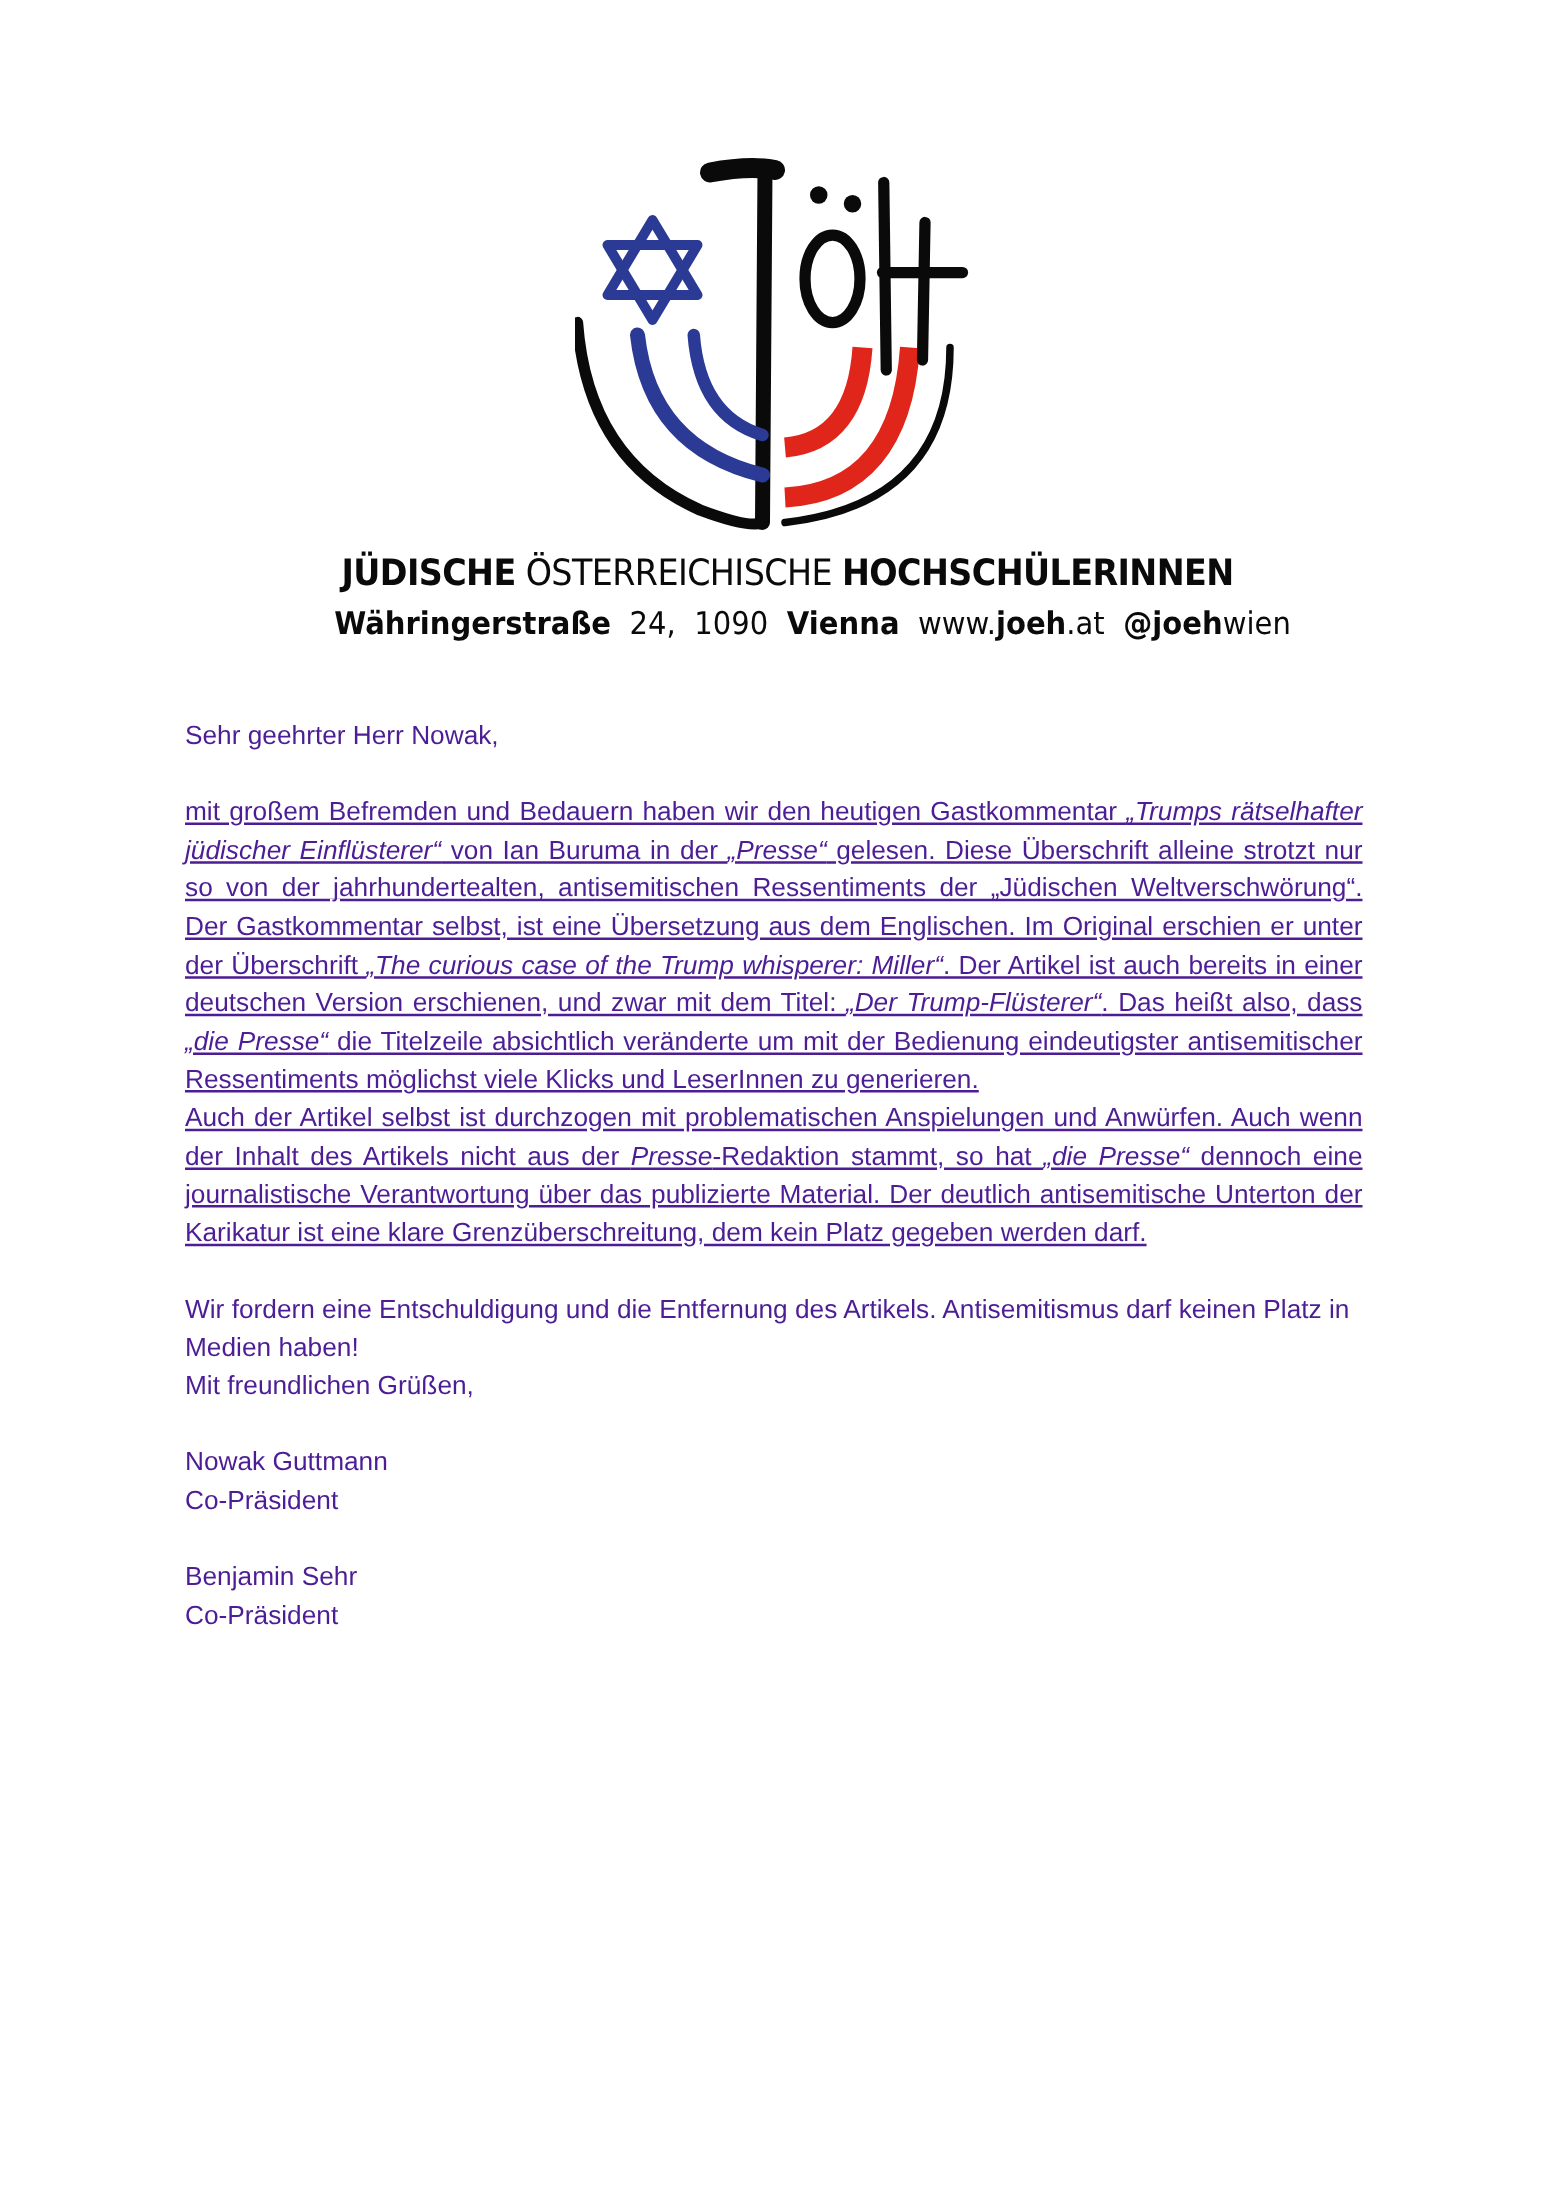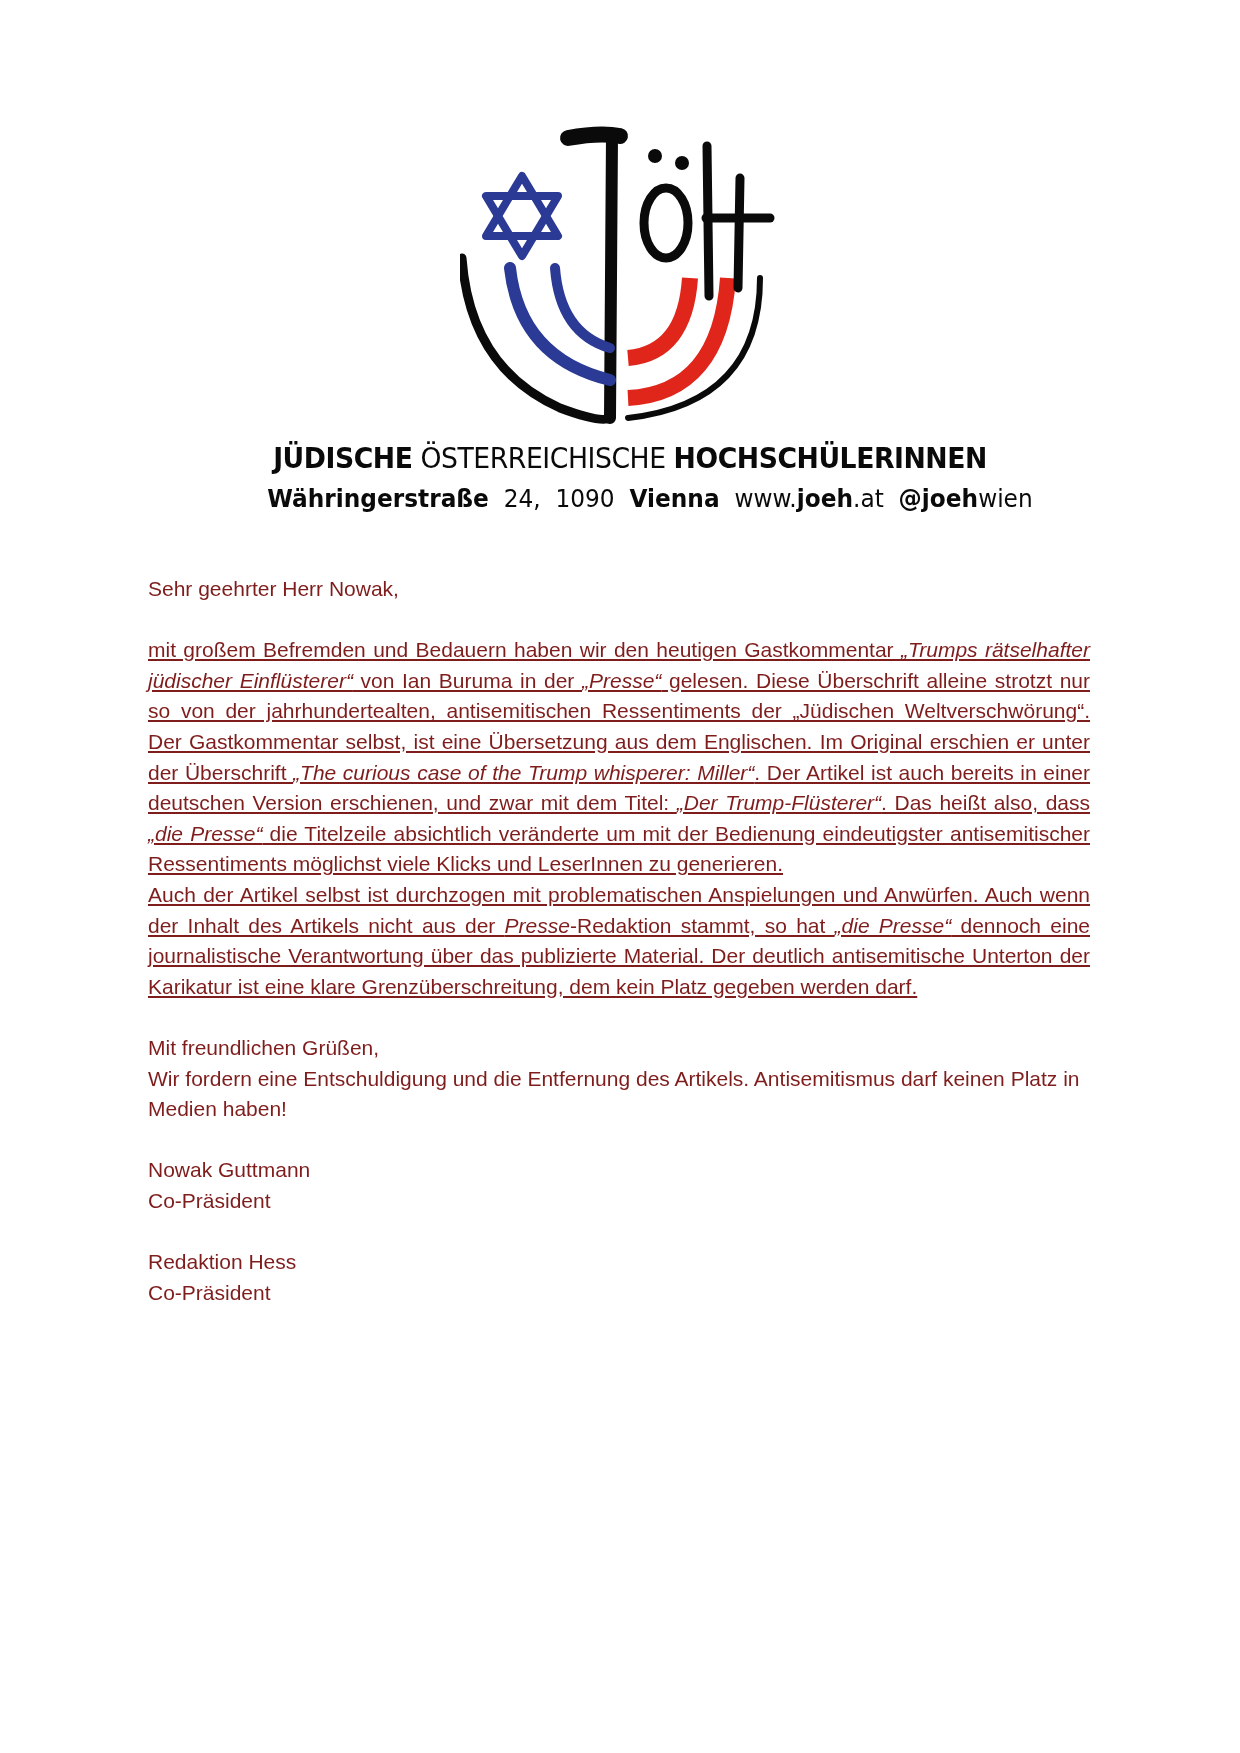--- a/index.html
+++ b/index.html
@@ -9,21 +9,21 @@
   .org-title { position:absolute; left:240px; top:441px; width:780px; text-align:center;
                font-family:"DejaVu Sans", sans-serif; font-size:29px; letter-spacing:-0.5px;
                white-space:nowrap; transform:scaleX(0.92); transform-origin:center; color:#0a0a0a; }
   .org-title b { font-weight:bold; }
   .org-title span.light { font-weight:normal; }
   .address { position:absolute; left:240px; top:484px; width:780px; text-align:center;
              font-family:"DejaVu Sans", sans-serif; font-size:25px; white-space:nowrap;
              transform:scaleX(0.93); transform-origin:center; color:#0a0a0a; word-spacing:8px; }
   .address b { font-weight:bold; }
   .letter { position:absolute; left:148px; top:574px; width:942px;
-            font-family:"Liberation Sans", sans-serif; font-size:21px; line-height:30.6px; color:#7f1d1d; }
+            font-family:"Liberation Sans", sans-serif; font-size:21px; line-height:30.6px; color:#4c1d95; }
   .letter p { margin:0; }
   .gap { height:30.6px; }
   .justify { text-align:justify;text-decoration:underline; }
   i { font-style:italic; }
 </style>
 </head>
 <body>
 
 <div class="logo">
   <svg width="330" height="310" viewBox="0 0 330 310">
@@ -83,25 +83,25 @@
 <div class="letter">
   <p>Sehr geehrter Herr Nowak,</p>
   <div class="gap"></div>
 
   <p class="justify"><span>mit großem Befremden und Bedauern haben wir den heutigen Gastkommentar </span><i>„Trumps rätselhafter jüdischer Einflüsterer“</i><span> von Ian Buruma in der </span><i>„Presse“</i><span> gelesen. Diese Überschrift alleine strotzt nur so von der jahrhundertealten, antisemitischen Ressentiments der „Jüdischen Weltverschwörung“. Der Gastkommentar selbst, ist eine Übersetzung aus dem Englischen. Im Original erschien er unter der Überschrift </span><i>„The curious case of the Trump whisperer: Miller“</i><span>. Der Artikel ist auch bereits in einer deutschen Version erschienen, und zwar mit dem Titel: </span><i>„Der Trump-Flüsterer“</i><span>. Das heißt also, dass </span><i>„die Presse“</i><span> die Titelzeile absichtlich veränderte um mit der Bedienung eindeutigster antisemitischer Ressentiments möglichst viele Klicks und LeserInnen zu generieren.</span></p>
 
   <p class="justify"><span>Auch der Artikel selbst ist durchzogen mit problematischen Anspielungen und Anwürfen. Auch wenn der Inhalt des Artikels nicht aus der </span><i>Presse</i><span>-Redaktion stammt, so hat </span><i>„die Presse“</i><span> dennoch eine journalistische Verantwortung über das publizierte Material. Der deutlich antisemitische Unterton der Karikatur ist eine klare Grenzüberschreitung, dem kein Platz gegeben werden darf.</span></p>
 
   <div class="gap"></div>
 
+  <p>Wir fordern eine Entschuldigung und die Entfernung des Artikels. Antisemitismus darf keinen Platz in Medien haben!</p>
   <p>Mit freundlichen Grüßen,</p>
-  <p>Wir fordern eine Entschuldigung und die Entfernung des Artikels. Antisemitismus darf keinen Platz in Medien haben!</p>
   <div class="gap"></div>
 
   <p>Nowak Guttmann</p>
   <p>Co-Präsident</p>
   <div class="gap"></div>
 
-  <p>Redaktion Hess</p>
+  <p>Benjamin Sehr</p>
   <p>Co-Präsident</p>
   <div class="gap"></div>
 
 </div>
 
 </body></html>

